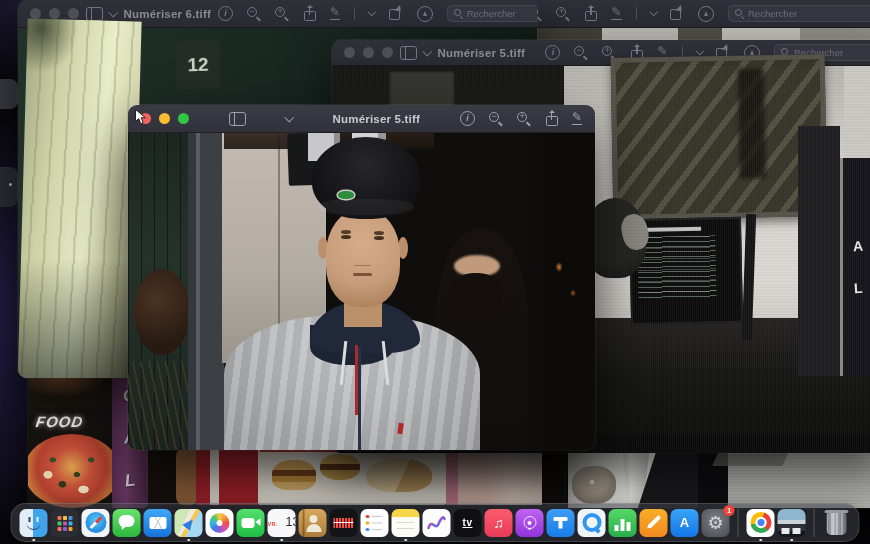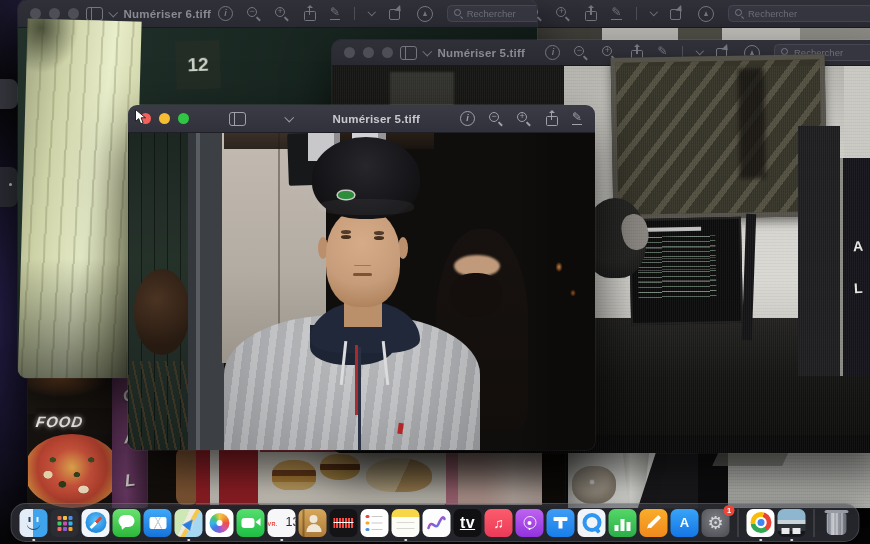--- a/index.html
+++ b/index.html
@@ -225,21 +225,21 @@
   .di.voicememos::before{content:"";position:absolute;left:4px;top:9px;right:4px;height:10px;
     background:repeating-linear-gradient(90deg,#ff4b42 0 1.2px,transparent 1.2px 3px);}
   .di.voicememos::after{content:"";position:absolute;left:4px;top:13.5px;right:4px;height:1.4px;background:#fff;}
   .di.reminders{background:#fff;}
   .di.reminders::before{content:"";position:absolute;left:5px;top:6px;width:3.5px;height:3.5px;border-radius:50%;background:#e8453c;box-shadow:0 6.5px 0 #f5a623,0 13px 0 #4a90e2;}
   .di.reminders::after{content:"";position:absolute;left:11px;top:7px;width:11px;height:1.8px;background:#c9c9cf;box-shadow:0 6.5px 0 #c9c9cf,0 13px 0 #c9c9cf;}
   .di.notes{background:linear-gradient(180deg,#f8d649 0 8px,#fdfdf8 8px);}
   .di.notes::before{content:"";position:absolute;left:5px;top:13px;width:18px;height:1.6px;background:#d8d8d2;box-shadow:0 6px 0 #d8d8d2;}
   .di.freeform{background:#fdfdfd;}
   .di.appletv{background:#101013;}
-  .di.appletv span{color:#fff;font-weight:700;font-size:16px;letter-spacing:.5px;text-decoration:underline;}
+  .di.appletv span{color:#fff;font-weight:700;font-size:10px;letter-spacing:.5px;text-decoration:underline;}
   .di.music{background:linear-gradient(180deg,#fc5c6c,#ea3a58);}
   .di.music::before{content:"♫";color:#fff;font-size:14px;line-height:1;}
   .di.podcasts{background:linear-gradient(180deg,#bf63f1,#9133dc);}
   .di.podcasts::before{content:"";position:absolute;left:7.5px;top:7.5px;width:13px;height:13px;border-radius:50%;border:1.6px solid rgba(255,255,255,.85);box-sizing:border-box;}
   .di.podcasts::after{content:"";position:absolute;left:12px;top:12px;width:4px;height:4px;border-radius:50%;background:#fff;box-shadow:0 6px 0 -1px #fff;}
   .di.keynote{background:linear-gradient(180deg,#3e9df5,#197ee8);}
   .di.keynote::before{content:"";position:absolute;left:7px;top:8px;width:14px;height:4px;border-radius:1px;background:#fff;}
   .di.keynote::after{content:"";position:absolute;left:12px;top:12px;width:4px;height:8px;background:#fff;clip-path:polygon(0 0,100% 0,140% 100%,-40% 100%);}
   .di.quicktime{background:#f1f5fa;}
   .di.quicktime::before{content:"";position:absolute;left:4.5px;top:4.5px;width:19px;height:19px;border-radius:50%;border:4.5px solid #2f97f2;box-sizing:border-box;}

